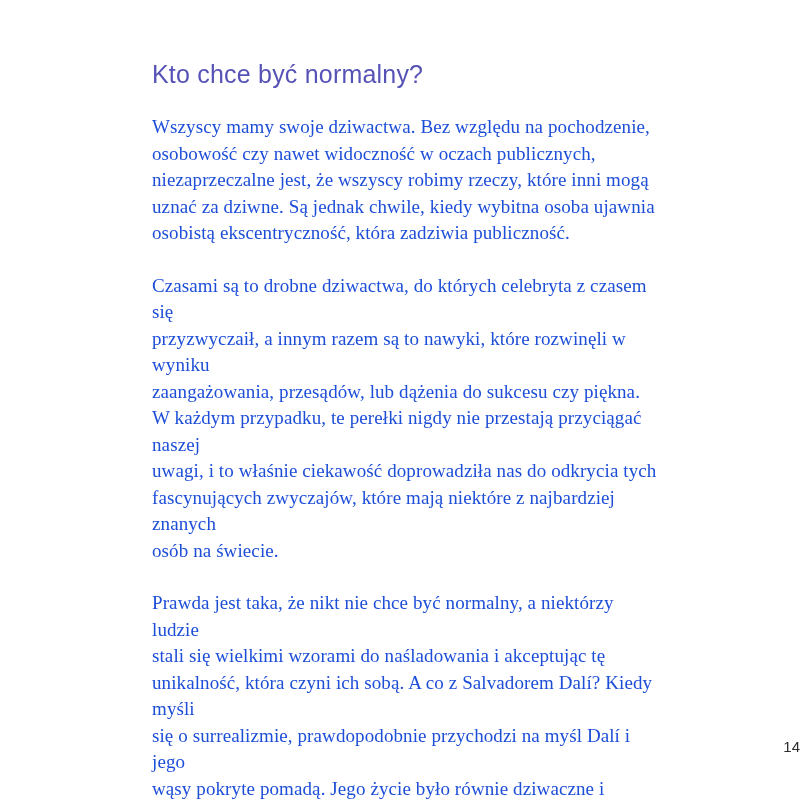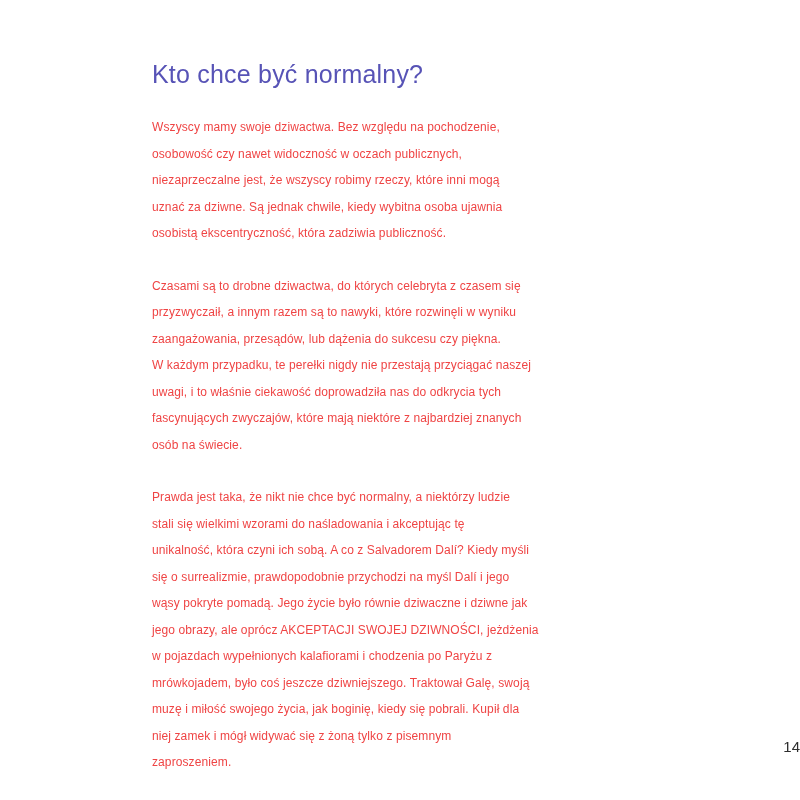--- a/index.html
+++ b/index.html
@@ -25,25 +25,26 @@
   .title {
     margin: 0 0 24px 0;
     font-size: 25px;
     line-height: 32px;
     font-weight: 400;
     color: #5753b6;
     letter-spacing: 0.2px;
   }
   .para {
     margin: 0 0 26px 0;
-    font-size: 12px;
+    font-size: 19px;
     line-height: 26.5px;
-    color: #ef4444;
+    color: #1d4ed8;
     white-space: pre-line;
     letter-spacing: 0.1px;
+    font-family: Liberation Serif, serif;
   }
   .page-number {
     position: absolute;
     left: 0;
     right: 0;
     top: 738px;
     text-align: right;
     font-size: 15px;
     color: #2e2e2e;
   }

